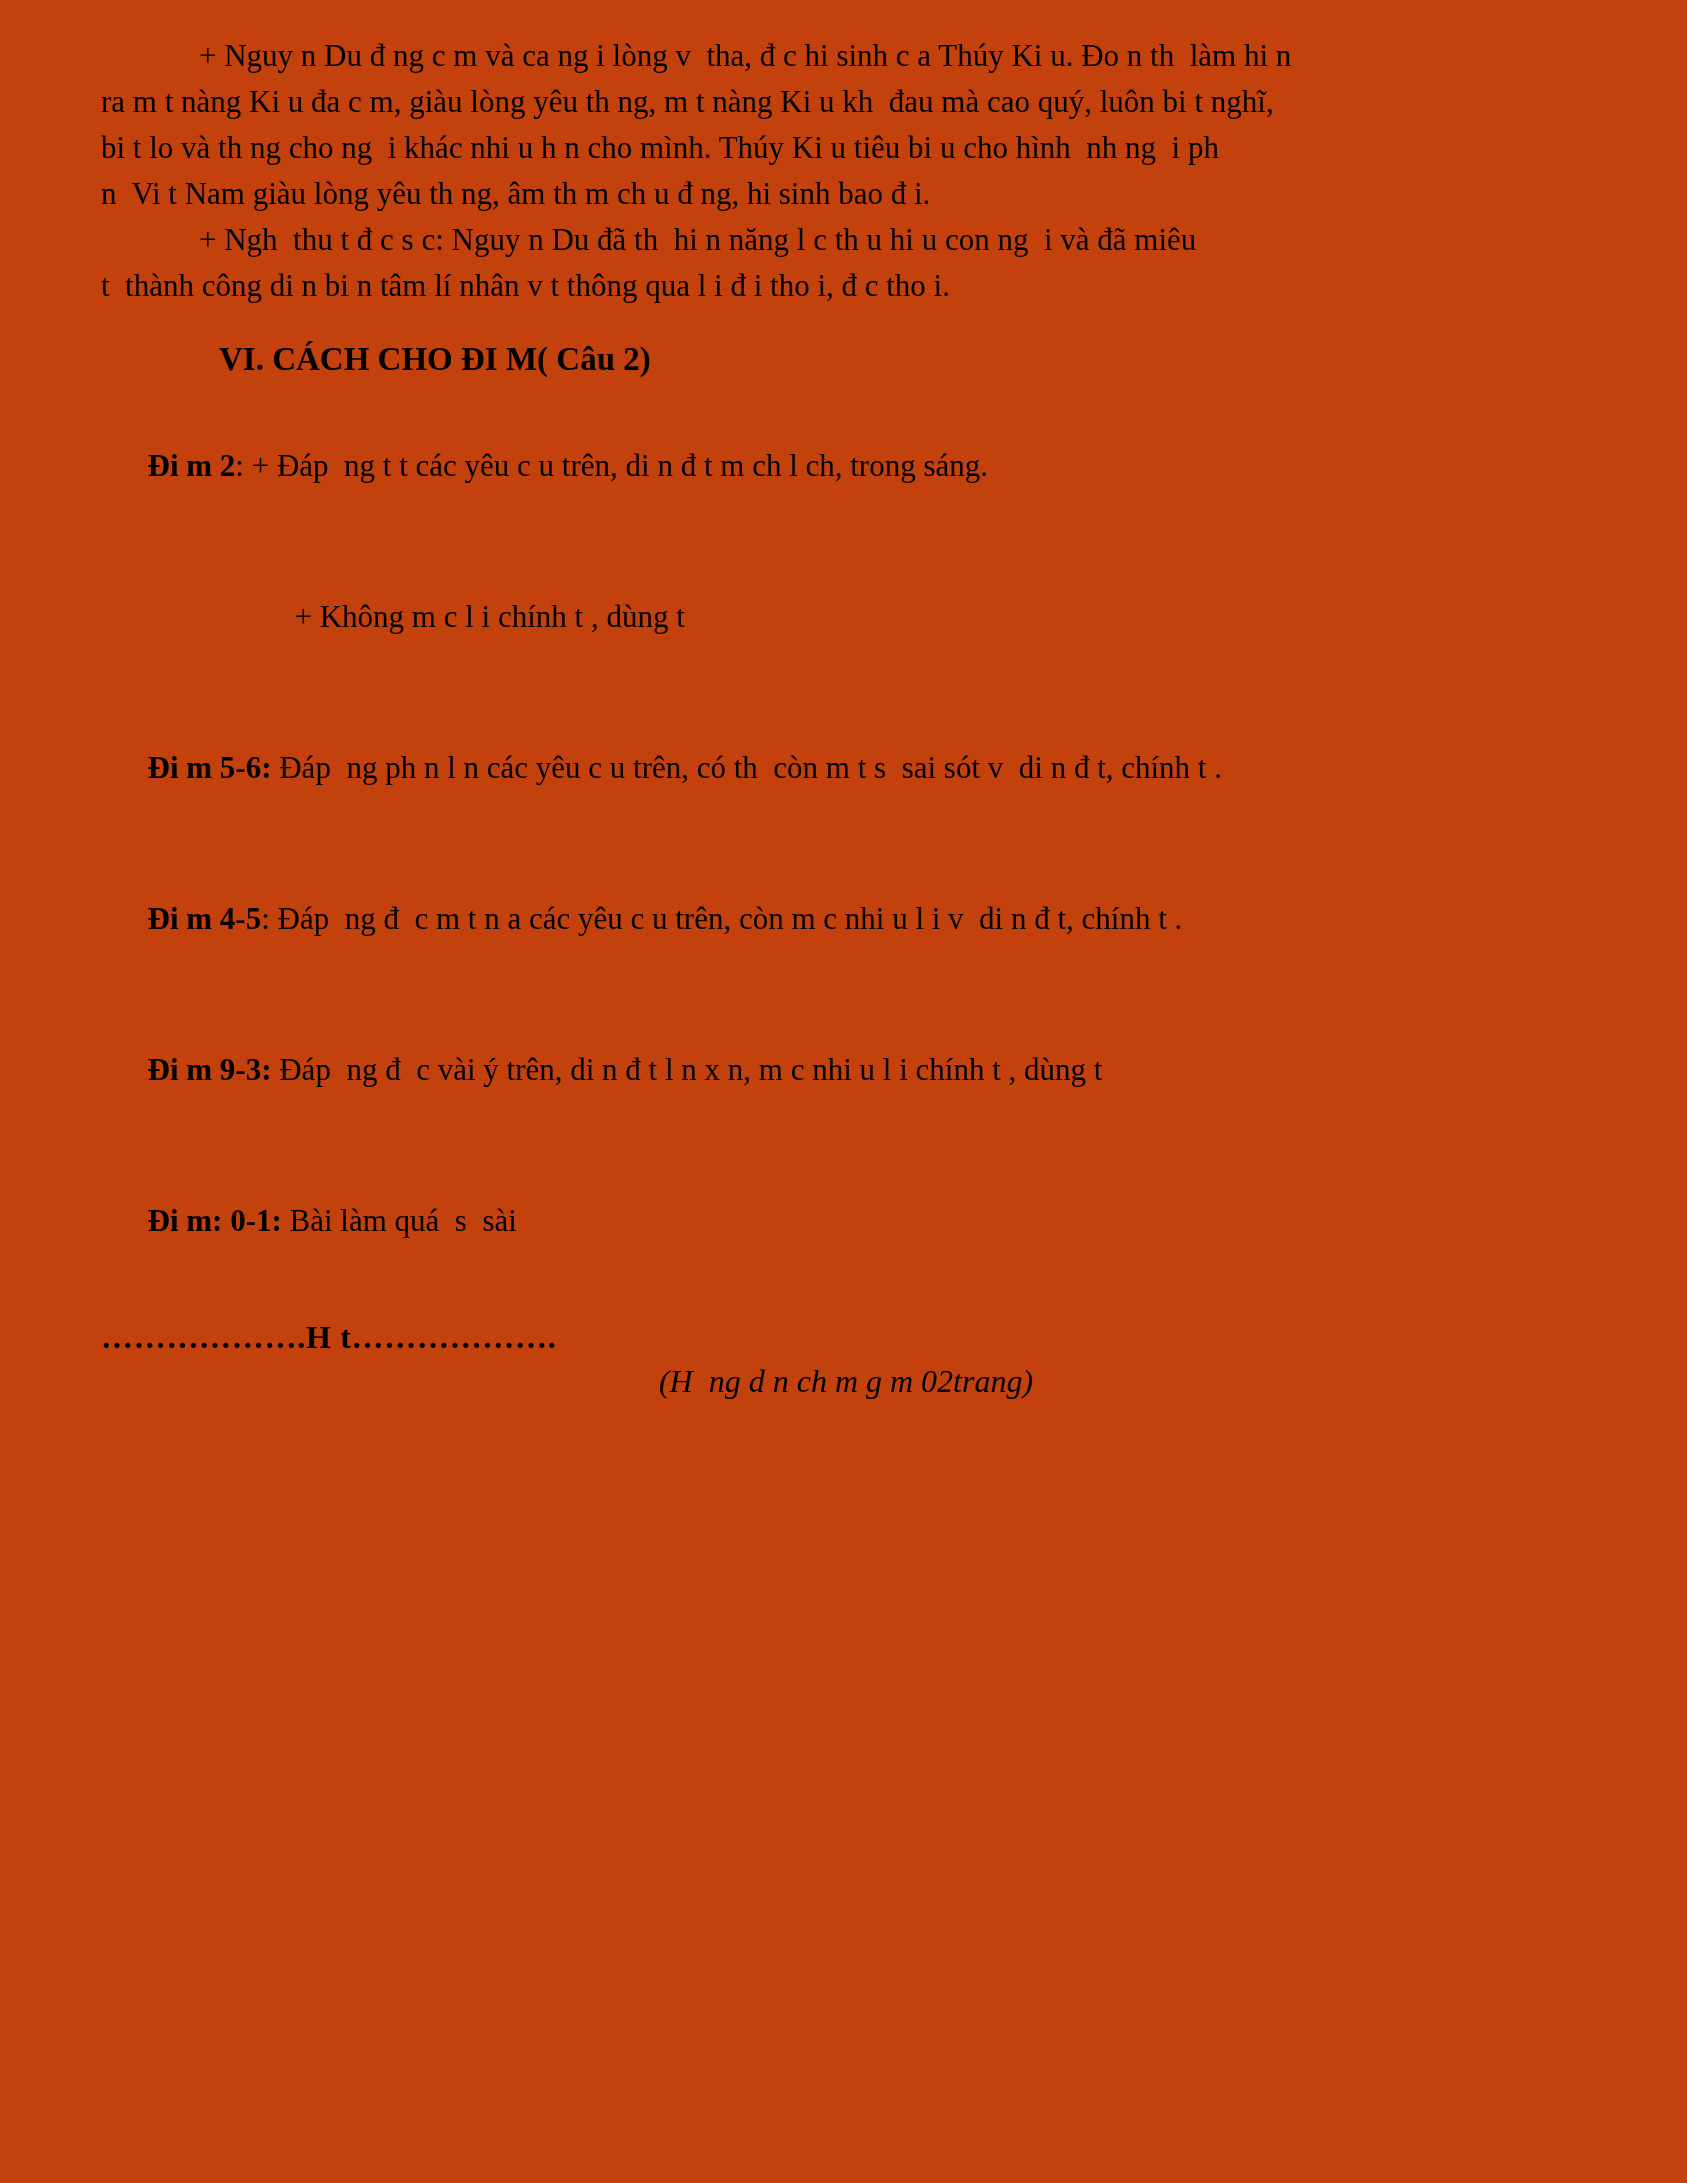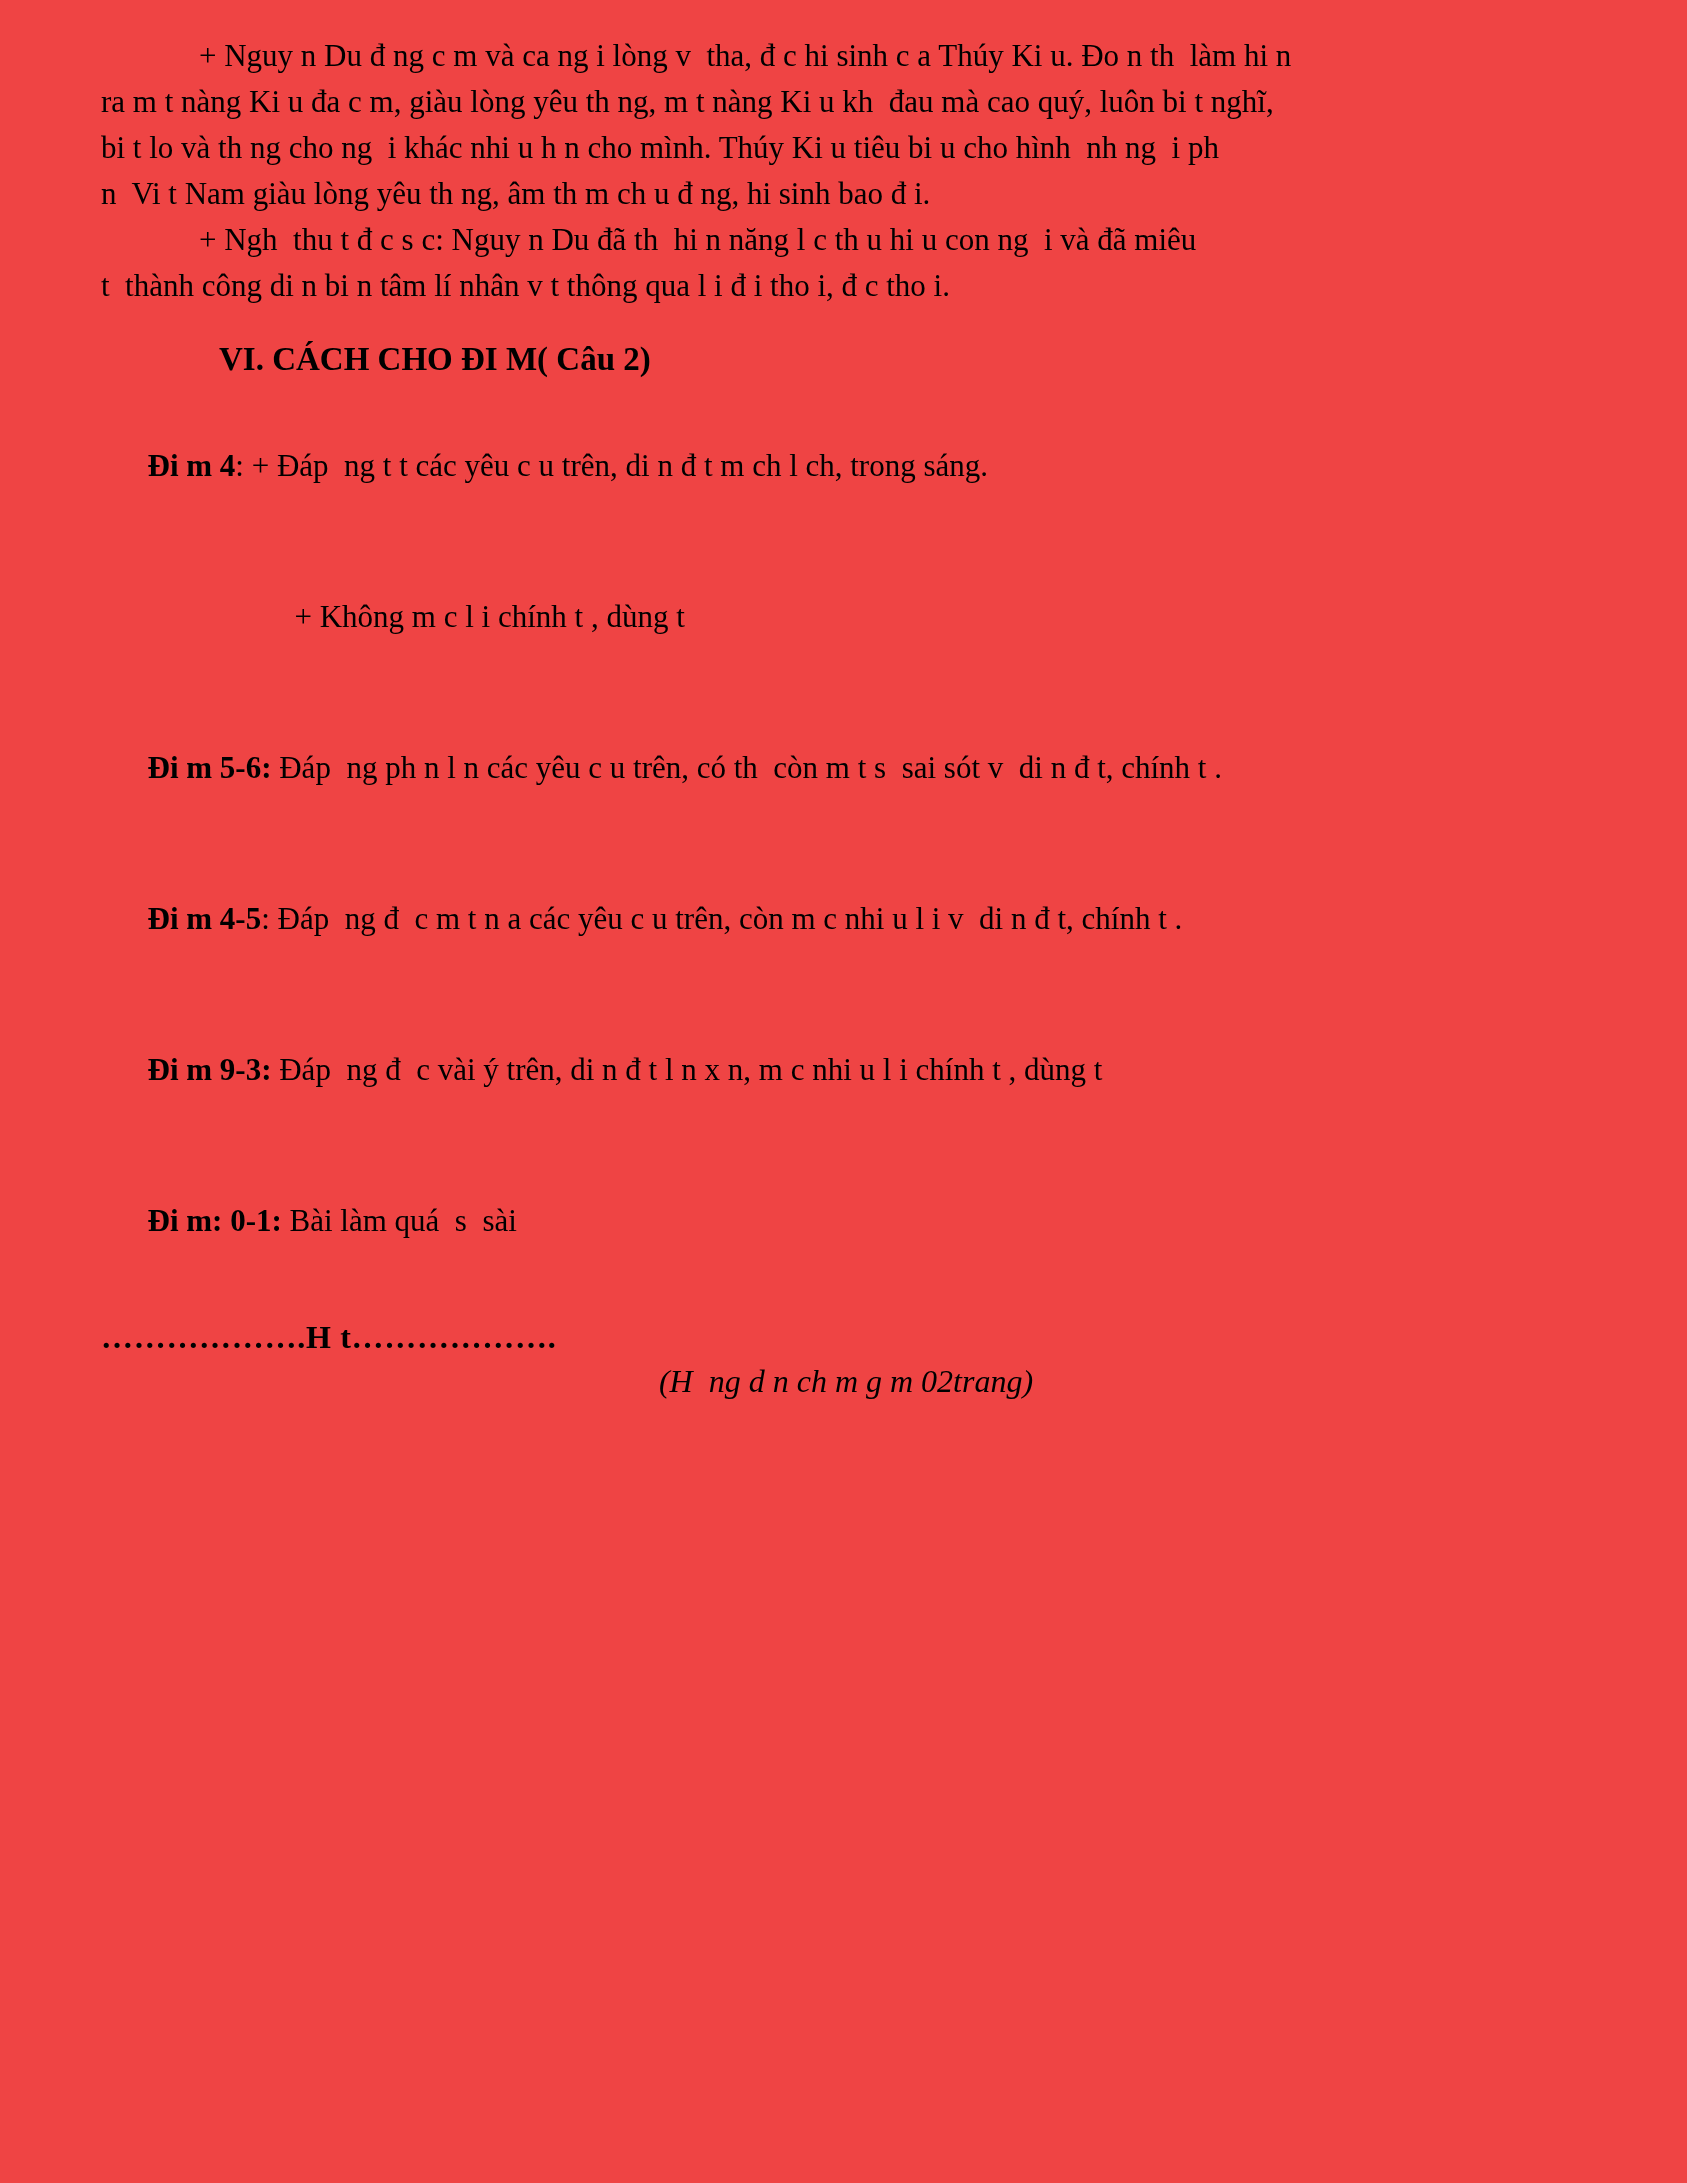--- a/index.html
+++ b/index.html
@@ -1,20 +1,20 @@
 <!DOCTYPE html>
 <html style="font-size:10.6px"><head>
 <meta charset="utf-8">
 <style>
   html, body { margin: 0; padding: 0; background: #888; }
   .page {
     position: relative;
     width: 1687px;
     height: 2183px;
-    background: #ef4444;
+    background: #c2410c;
     color: #000000;
     font-family: "Liberation Serif", serif;
     overflow: hidden;
   }
   .col {
     position: absolute;
     left: 101px;
     top: 33px;
     width: 1490px;
   }
@@ -71,21 +71,21 @@
     </div>
 
     <div>
       <div class="line indent">+ Ngh  thu t đ c s c: Nguy n Du đã th  hi n năng l c th u hi u con ng  i và đã miêu</div>
       <div class="line">t  thành công di n bi n tâm lí nhân v t thông qua l i đ i tho i, đ c tho i.</div>
     </div>
 
     <div class="heading">VI. CÁCH CHO ĐI M( Câu 2)</div>
 
     <div class="rubric-row">
-      <span class="lbl">Đi m 4</span><span>: + Đáp  ng t t các yêu c u trên, di n đ t m ch l ch, trong sáng.</span>
+      <span class="lbl">Đi m 2</span><span>: + Đáp  ng t t các yêu c u trên, di n đ t m ch l ch, trong sáng.</span>
     </div>
 
     <div class="rubric-row indent2">
       <span>+ Không m c l i chính t , dùng t</span>
     </div>
 
     <div class="rubric-row">
       <span class="lbl">Đi m 5-6:</span><span> Đáp  ng ph n l n các yêu c u trên, có th  còn m t s  sai sót v  di n đ t, chính t .</span>
     </div>
 

